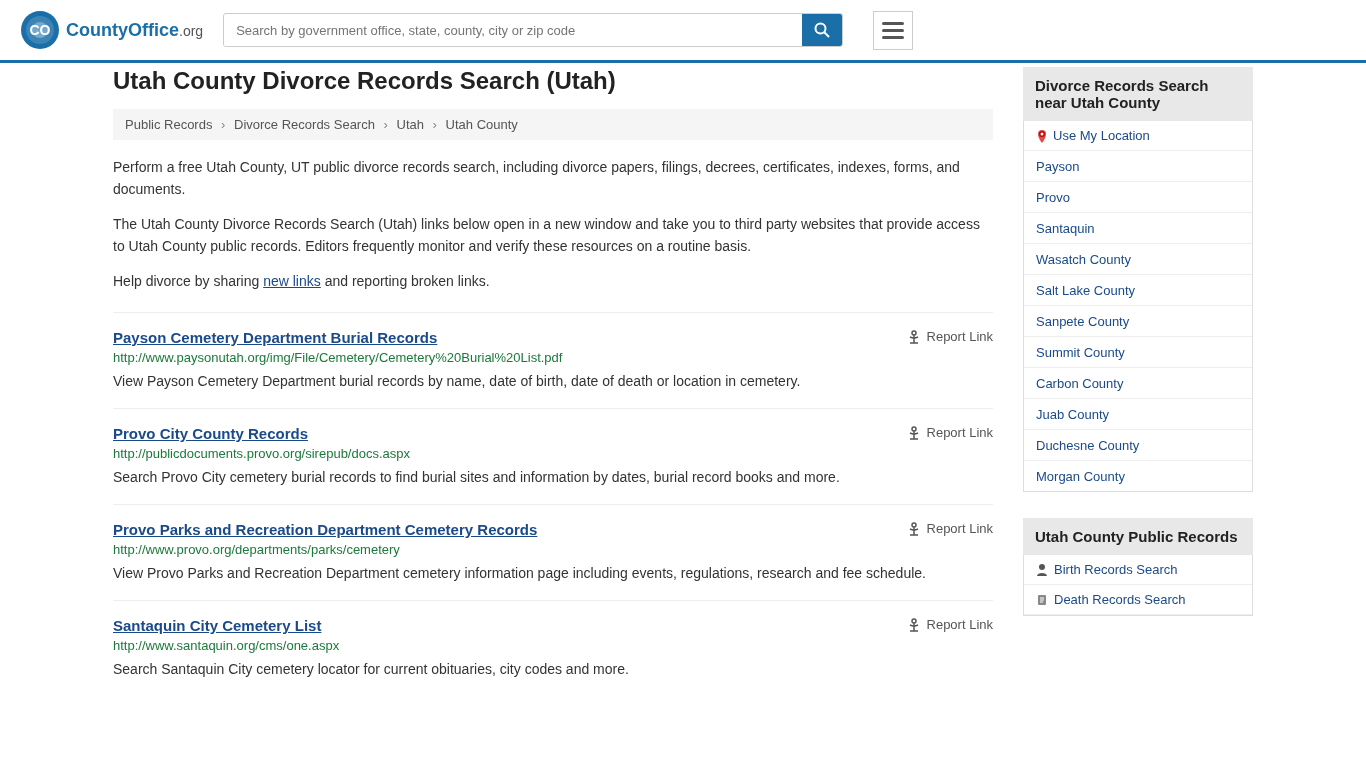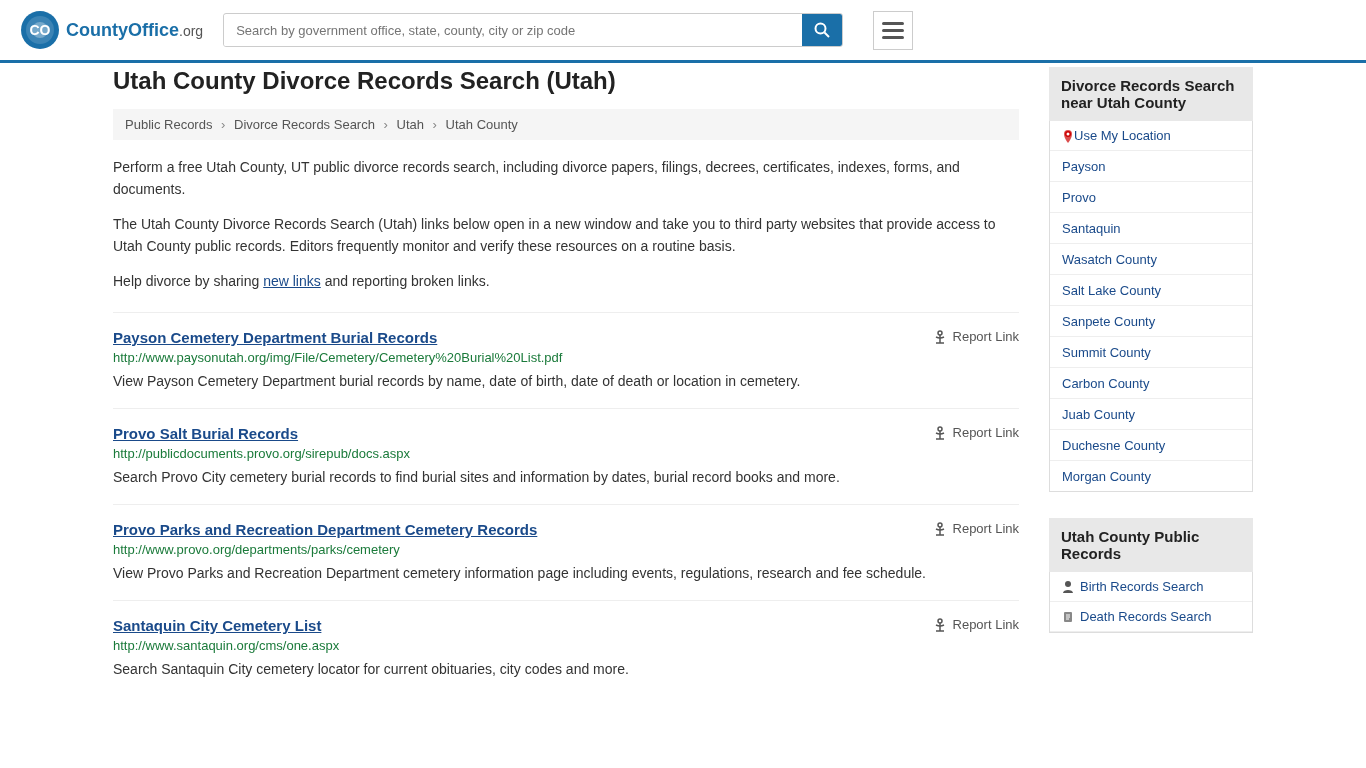--- a/index.html
+++ b/index.html
@@ -150,21 +150,21 @@
       margin-bottom: 6px;
     }
     .record-desc {
       font-size: 14px;
       line-height: 1.5;
       color: #333;
     }
 
     
     #sidebar {
-      width: 204px;
+      width: 230px;
       flex-shrink: 0;
     }
     .sidebar-section {
       margin-bottom: 6px;
     }
     .sidebar-header {
       background: #e8e8e8;
       padding: 10px 12px;
       font-size: 15px;
       font-weight: bold;
@@ -183,20 +183,21 @@
     }
     .sidebar-list li:last-child { border-bottom: none; }
     .sidebar-list a {
       color: #1a4a8a;
       text-decoration: none;
       font-size: 13px;
     }
     .use-location {
       display: flex;
       align-items: center;
+      gap: 5px;
     }
     .sidebar-records-list {
       list-style: none;
       padding: 0;
       border: 1px solid #ddd;
       border-top: none;
     }
     .sidebar-records-list li {
       padding: 7px 12px;
       border-bottom: 1px solid #eee;
@@ -280,21 +281,21 @@
             </svg>
             Report Link
           </span>
         </div>
         <div class="record-url">http://www.paysonutah.org/img/File/Cemetery/Cemetery%20Burial%20List.pdf</div>
         <div class="record-desc">View Payson Cemetery Department burial records by name, date of birth, date of death or location in cemetery.</div>
       </div>
 
       <div class="record-item">
         <div class="record-header">
-          <span class="record-title">Provo Salt Burial Records</span>
+          <span class="record-title">Provo City County Records</span>
           <span class="report-link">
             <svg width="16" height="16" viewBox="0 0 16 16" fill="none" stroke="#555" stroke-width="1.5">
               <circle cx="8" cy="4" r="2"></circle>
               <line x1="8" y1="6" x2="8" y2="14"></line>
               <path d="M4 8 Q8 10 12 8"></path>
               <line x1="4" y1="14" x2="8" y2="14"></line>
               <line x1="12" y1="14" x2="8" y2="14"></line>
             </svg>
             Report Link
           </span>

